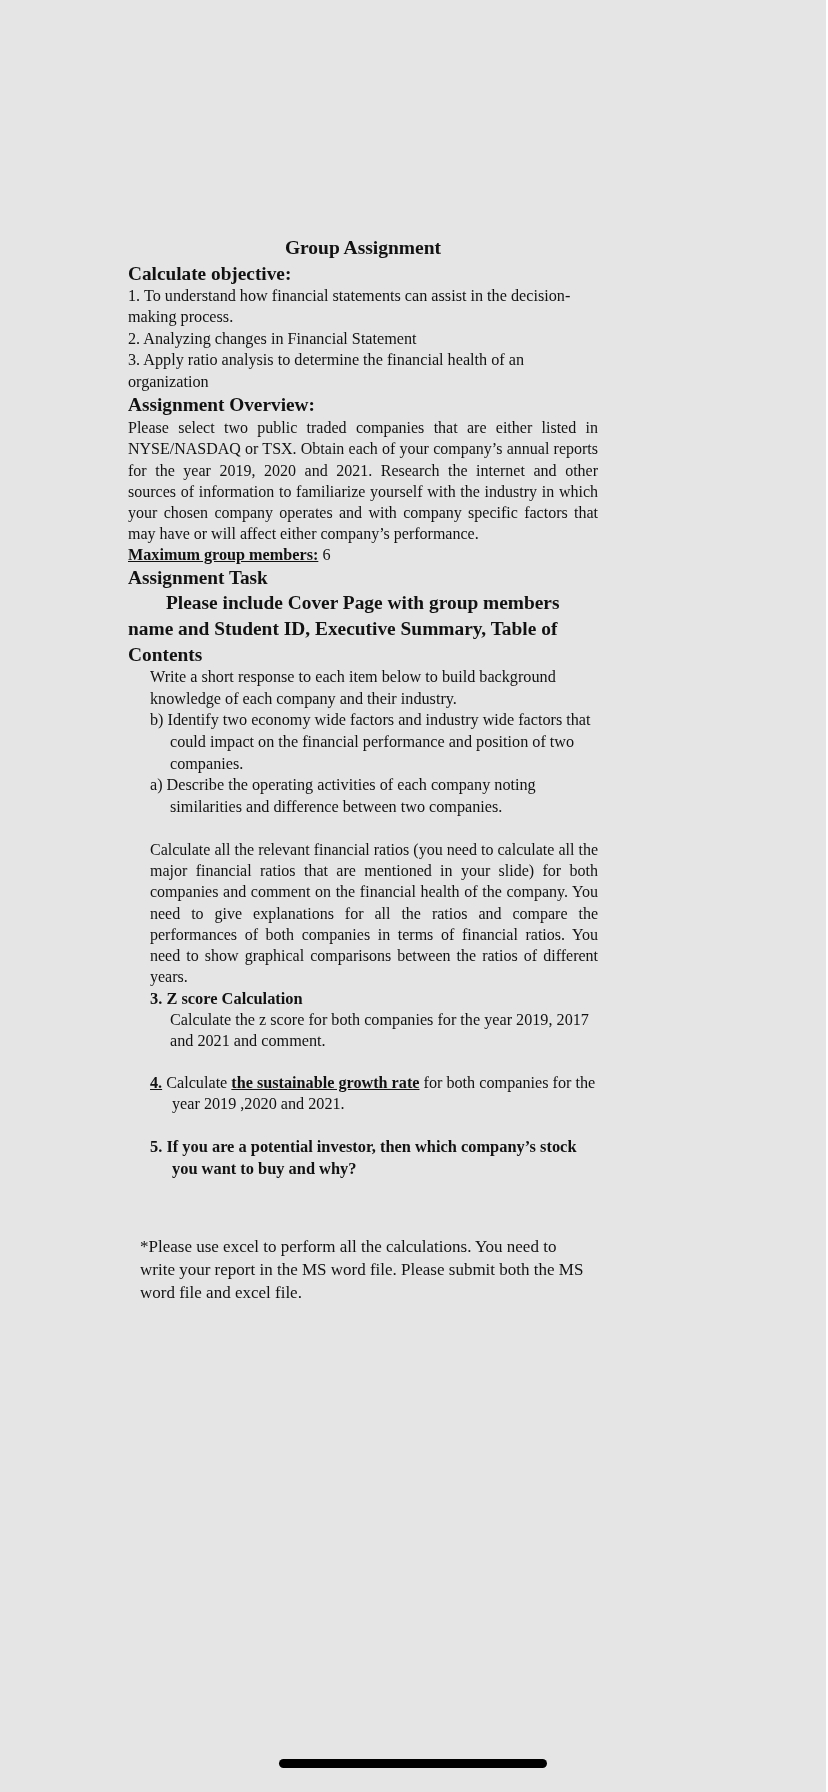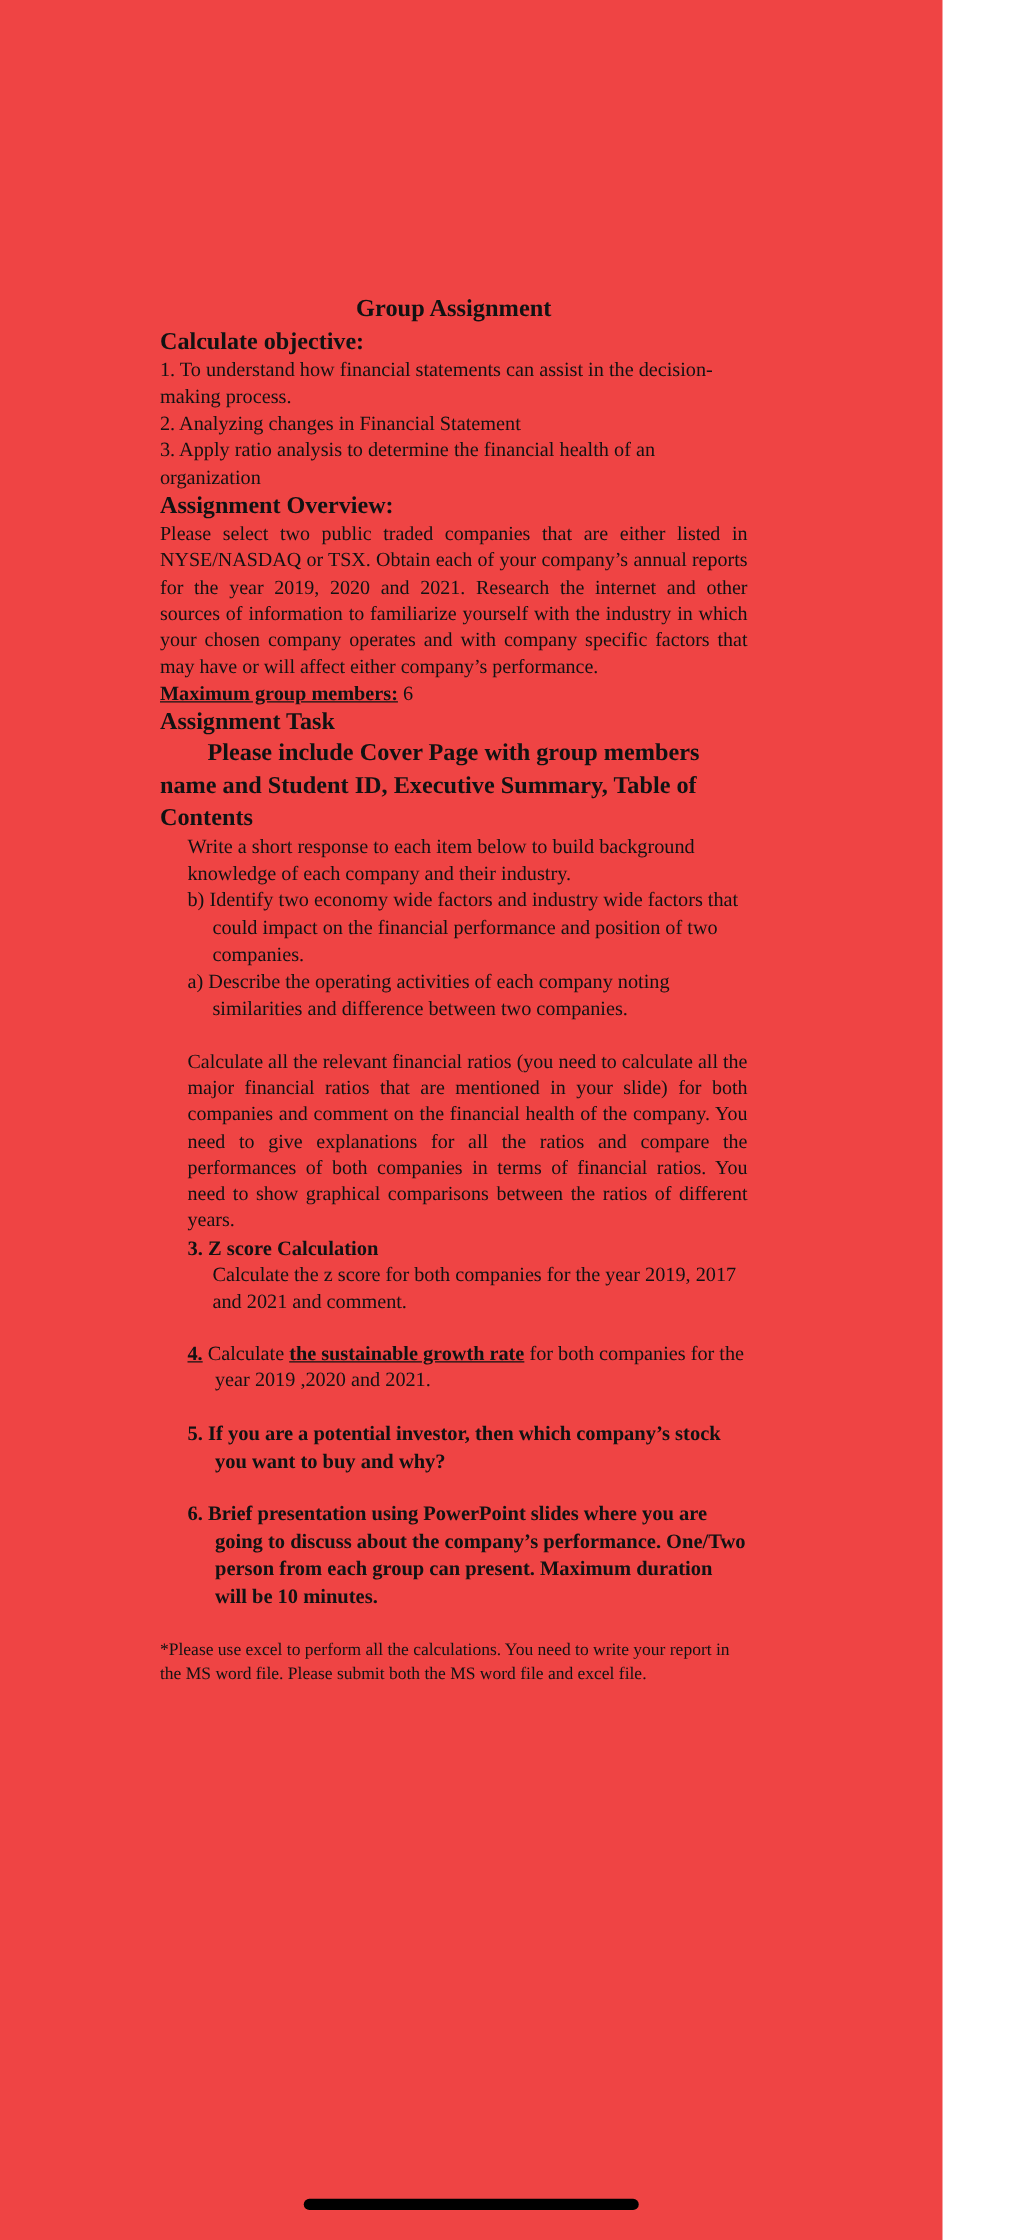--- a/index.html
+++ b/index.html
@@ -13,23 +13,23 @@
     position: relative;
     font-family: "Liberation Serif", "DejaVu Serif", serif;
     color: #000000;
     overflow: hidden;
   }
 
   .page {
     position: absolute;
     left: 0;
     top: 0;
-    width: 754px;
+    width: 826px;
     height: 1792px;
-    background: #ef4444;
+    background: #e5e5e5;
   }
 
   .doc-body {
     position: absolute;
     left: 128px;
     top: 236px;
     width: 470px;
     font-size: 16.2px;
     line-height: 1.325;
     color: #121212;
@@ -102,22 +102,22 @@
   }
 
   .list-item-bold {
     font-weight: bold;
     font-size: 16.4px;
   }
   .gap-md { height: 20px; }
   .gap-lg { height: 24px; }
 
   .footnote {
-    margin: 0;
-    font-size: 14px;
+    margin: 12px;
+    font-size: 17px;
     line-height: 1.345;
   }
 
   .home-indicator {
     position: absolute;
     left: 50%;
     transform: translateX(-50%);
     bottom: 24px;
     width: 268px;
     height: 9px;
@@ -166,21 +166,20 @@
       <div class="gap-md"></div>
 
       <p class="list-item"><span class="label-bold">4.</span> <span>Calculate </span><span class="label-bold">the sustainable growth rate</span><span> for both companies for the year 2019 ,2020 and 2021.</span></p>
 
       <div class="gap-md"></div>
 
       <p class="list-item list-item-bold"><span>5.</span> <span>If you are a potential investor, then which company’s stock you want to buy and why?</span></p>
 
       <div class="gap-md"></div>
 
-      <p class="list-item list-item-bold"><span>6.</span> <span>Brief presentation using PowerPoint slides where you are going to discuss about the company’s performance. One/Two person from each group can present. Maximum duration will be 10 minutes.</span></p>
 
     </div>
 
     <div class="gap-lg"></div>
 
     <p class="footnote">*Please use excel to perform all the calculations. You need to write your report in the MS word file. Please submit both the MS word file and excel file.</p>
 
   </div>
 
   <div class="home-indicator"></div>

